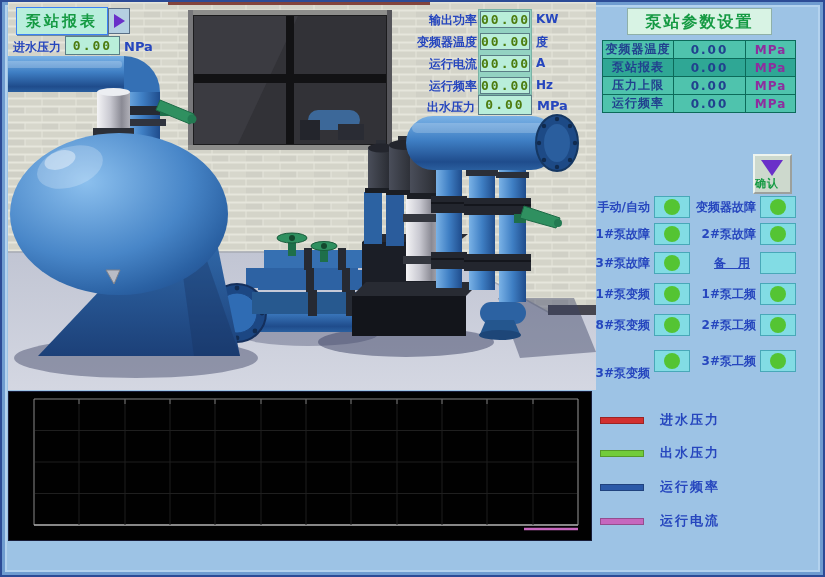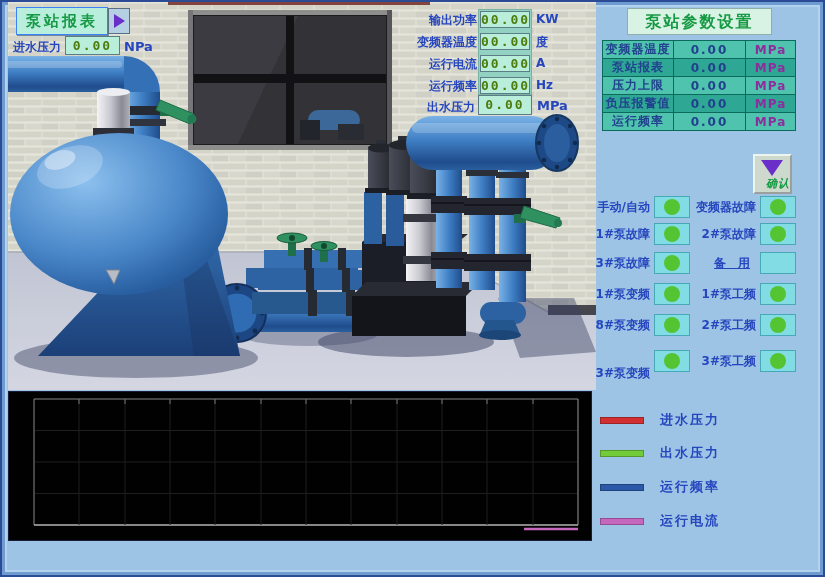--- a/index.html
+++ b/index.html
@@ -45,22 +45,22 @@
   table.params tr.even td{background:#2fa795;}
   td.pname{color:#21418e;letter-spacing:1px;}
   td.pval{color:#21418e;letter-spacing:2px;cursor:pointer;}
   td.punit{color:#8e2d9e;letter-spacing:1px;}
   .confirm-btn{
     position:absolute;left:753px;top:154px;width:39px;height:40px;
     background:#cdd9cd;border:2px outset #eef4ee;box-sizing:border-box;cursor:pointer;
   }
   .confirm-tri{position:absolute;left:6px;top:4px;width:0;height:0;
     border-left:11px solid transparent;border-right:11px solid transparent;border-top:16px solid #6a2fc9;}
-  .confirm-lab{position:absolute;left:0;bottom:1px;width:100%;text-align:right;
-    color:#159a43;font-size:11px;font-weight:bold;letter-spacing:1px;font-style:italic;}
+  .confirm-lab{position:absolute;left:0;bottom:1px;width:100%;text-align:left;
+    color:#159a43;font-size:11px;font-weight:bold;letter-spacing:1px;}
   .st-lab{position:absolute;color:#2646be;font-weight:bold;font-size:12px;text-align:right;
     white-space:nowrap;height:22px;line-height:22px;}
   .ind-box{position:absolute;width:36px;height:22px;background:#82dce4;border:1px solid #48a8b8;box-sizing:border-box;}
   .ind-box .dot{width:16px;height:16px;border-radius:50%;margin:2px auto 0 auto;background:#54c433;}
   .leg-bar{position:absolute;left:600px;width:44px;height:7px;border:1px solid rgba(0,0,0,.25);box-sizing:border-box;}
   .leg-lab{position:absolute;left:660px;color:#2646be;font-weight:bold;font-size:13px;letter-spacing:2px;white-space:nowrap;}
   .chart{position:absolute;left:8px;top:391px;width:584px;height:150px;background:#010101;border:1px solid #181c38;box-sizing:border-box;}
 </style>
 </head>
 <body>
@@ -316,25 +316,20 @@
     <tr class="even">
       <td class="pname">泵站报表</td>
       <td class="pval">0.00</td>
       <td class="punit">MPa</td>
     </tr>
     <tr class="odd">
       <td class="pname">压力上限</td>
       <td class="pval">0.00</td>
       <td class="punit">MPa</td>
     </tr>
-    <tr class="even">
-      <td class="pname">负压报警值</td>
-      <td class="pval">0.00</td>
-      <td class="punit">MPa</td>
-    </tr>
     <tr class="odd">
       <td class="pname">运行频率</td>
       <td class="pval">0.00</td>
       <td class="punit">MPa</td>
     </tr>
   </tbody>
     </table>
 
   <div class="confirm-btn">
     <div class="confirm-tri"></div>

